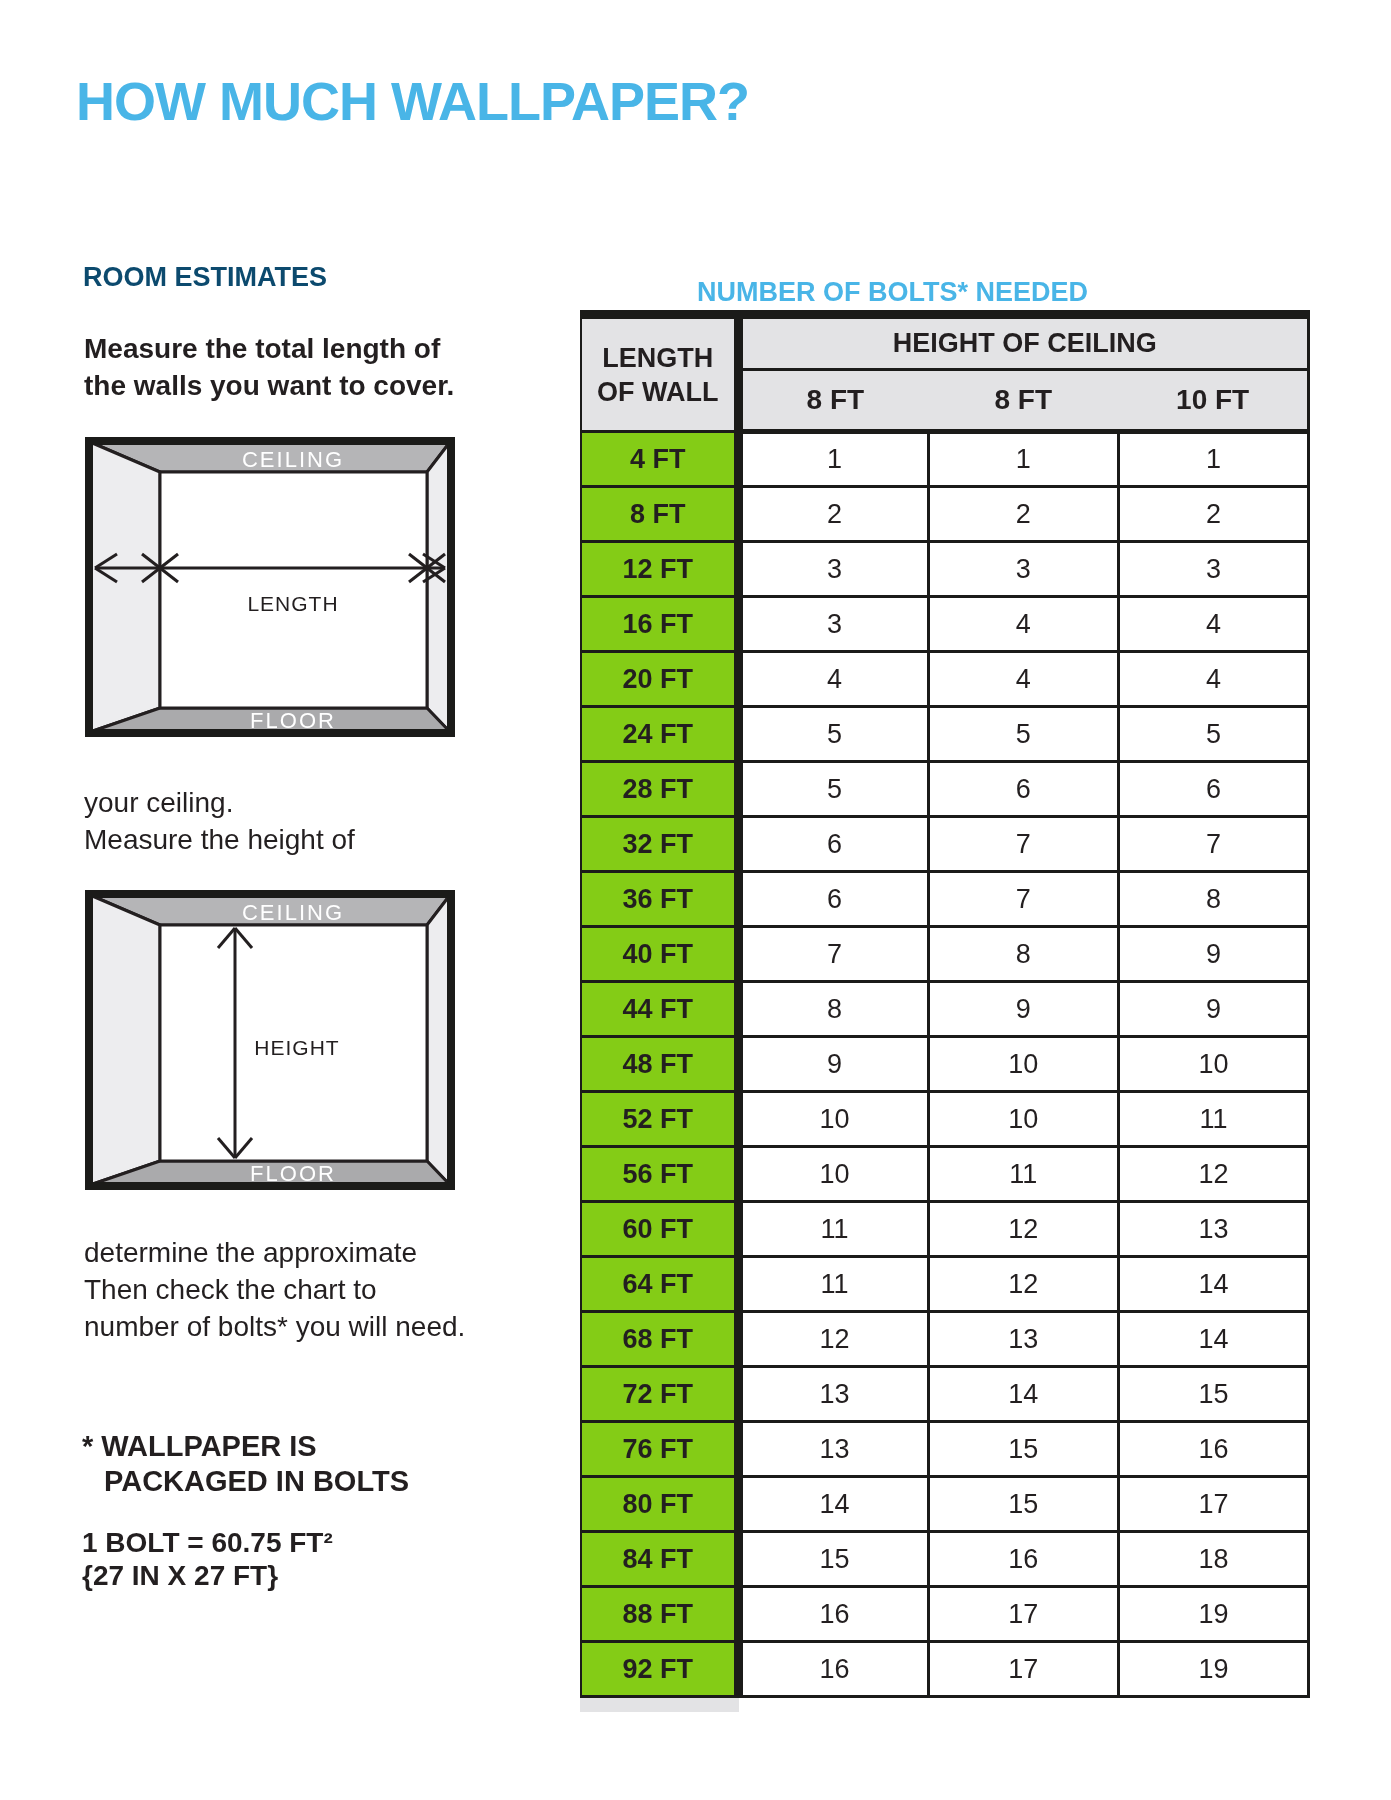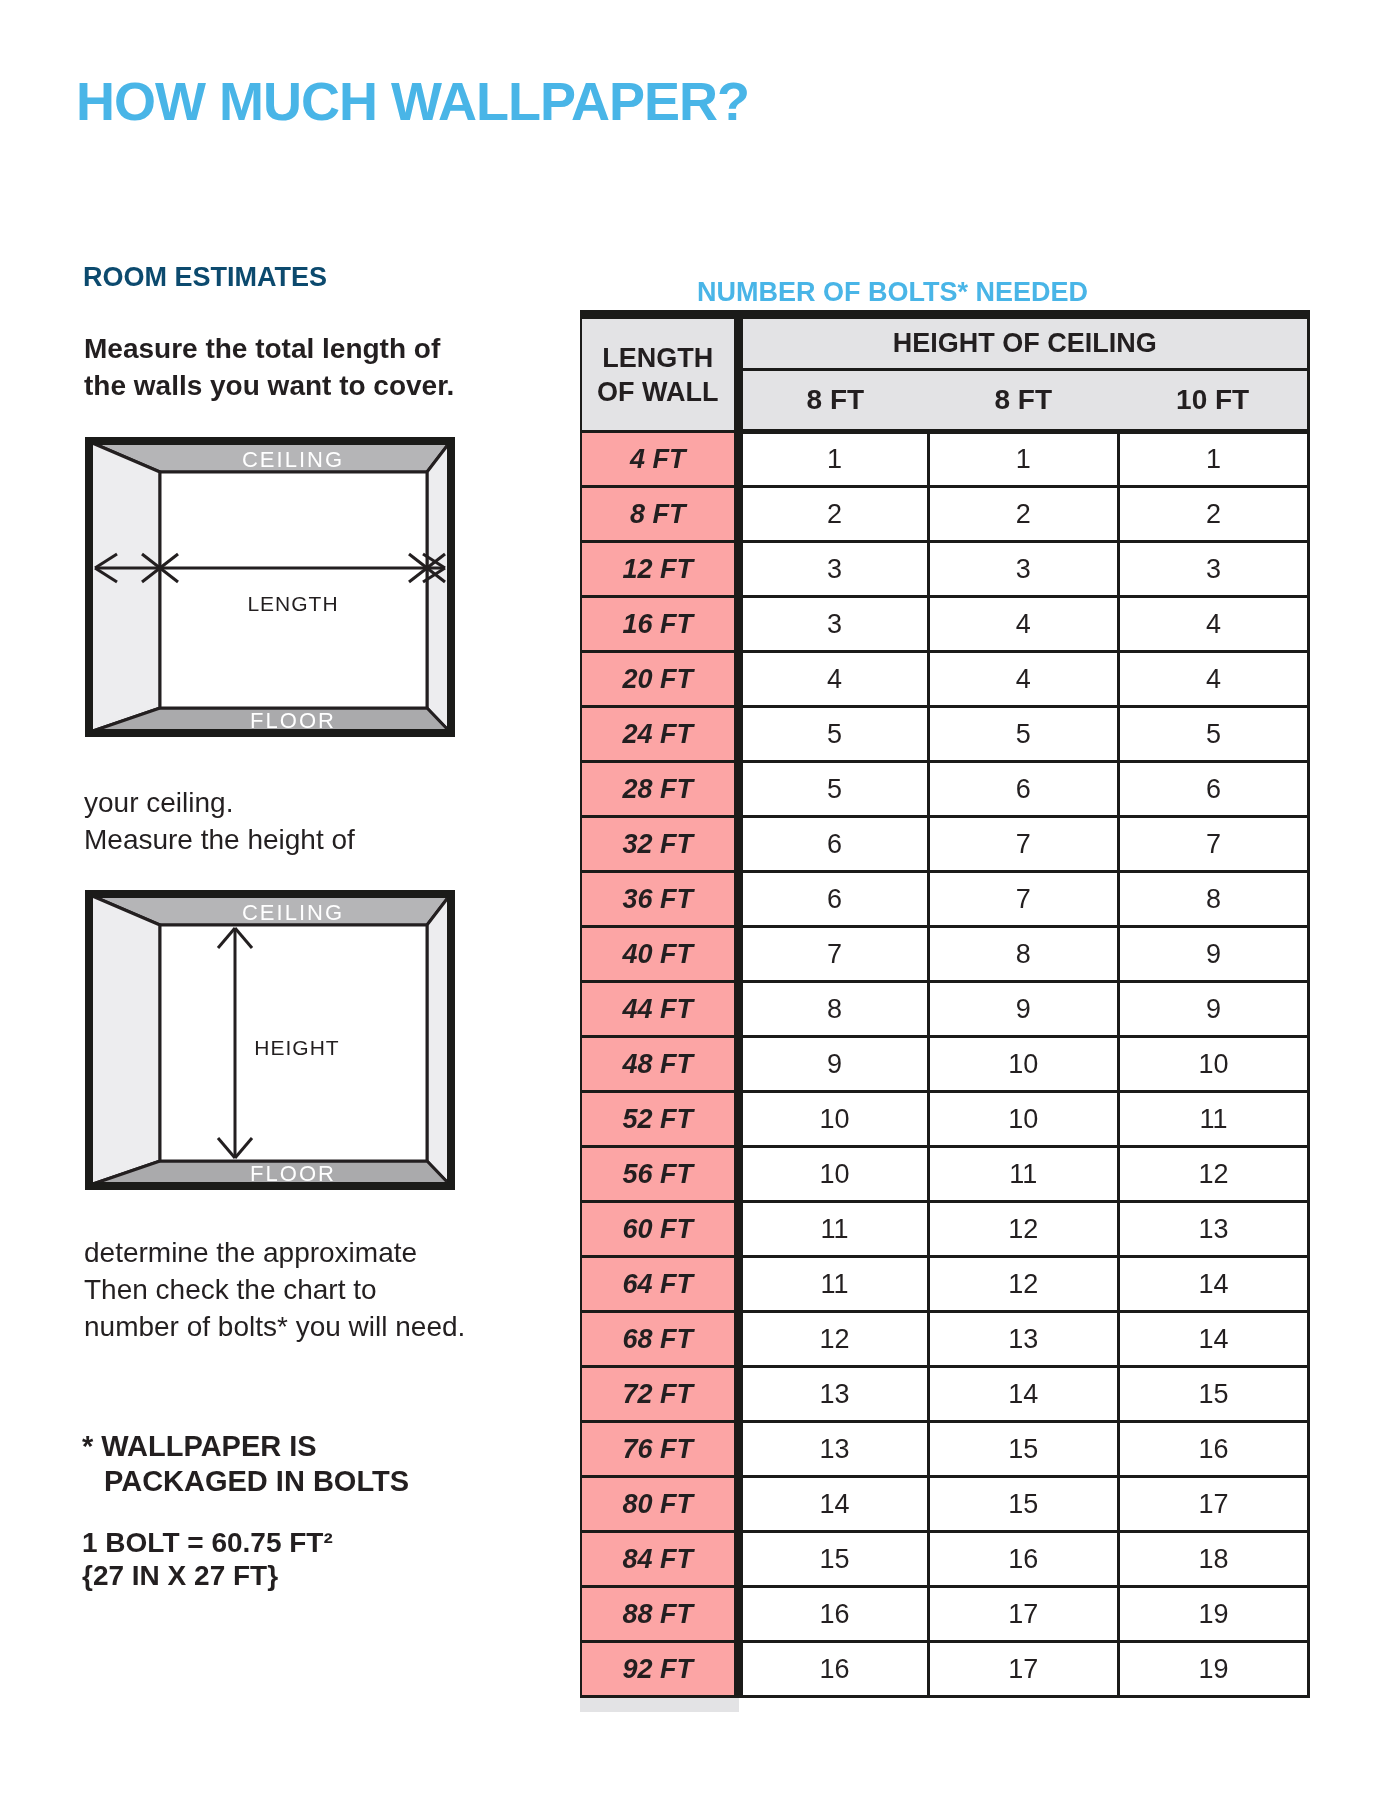--- a/index.html
+++ b/index.html
@@ -66,24 +66,23 @@
     border-bottom:3px solid #1b1b19; border-right:3px solid #1b1b19;
     font-size:28px; font-weight:bold;
   }
   tr.subhead th {
     background:#e3e3e5; height:62px;
     border-bottom:5px solid #1b1b19;
     font-size:28px; font-weight:bold;
   }
   tr.subhead th:last-child { border-right:3px solid #1b1b19; }
   tbody th {
-    background:#fca5a5; font-weight:bold;
+    background:#84cc16; font-weight:bold;
     border-left:2px solid #1b1b19; border-right:9px solid #1b1b19;
     border-bottom:3px solid #1b1b19;
-    font-style:italic;
   }
   tbody td {
     background:#ffffff; font-weight:normal;
     border:3px solid #1b1b19;
   }
   .gray-stub { width:159px; height:14px; background:#e3e3e5; }
 
   svg text { font-family:"Liberation Sans", sans-serif; }
   .room-label { fill:#ffffff; font-size:22px; letter-spacing:2px; }
   .measure-label { fill:#231f20; font-size:21px; letter-spacing:1px; }

